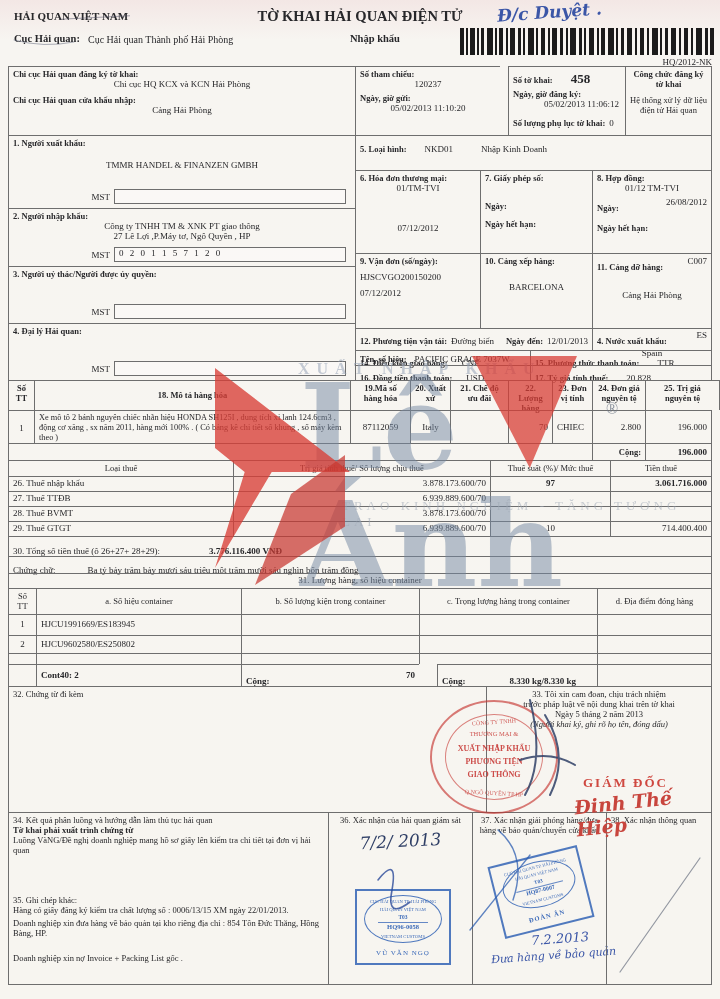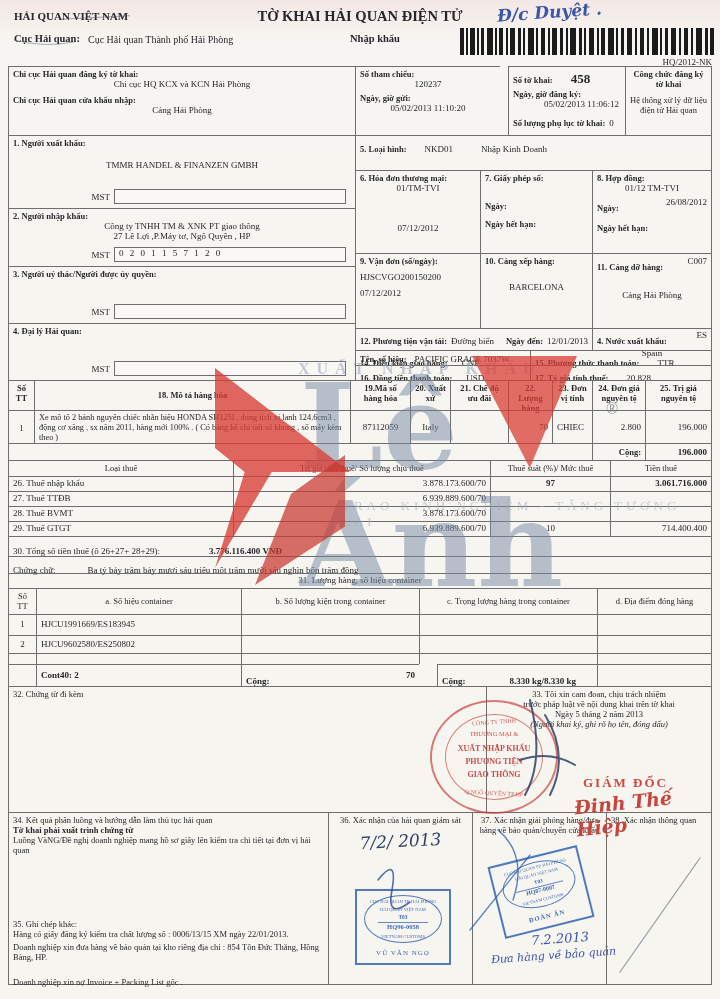--- a/index.html
+++ b/index.html
@@ -212,21 +212,21 @@
   </div>
 
   <div class="bx lbl c" style="left:8px;   top:380px; width:26px;  height:30px;">Số TT</div>
   <div class="bx lbl c" style="left:34px;  top:380px; width:316px; height:30px; padding-top:9px;">18. Mô tả hàng hóa</div>
   <div class="bx lbl c" style="left:350px; top:380px; width:60px;  height:30px;">19.Mã số hàng hóa</div>
   <div class="bx lbl c" style="left:410px; top:380px; width:40px;  height:30px;">20. Xuất xứ</div>
   <div class="bx lbl c" style="left:450px; top:380px; width:58px;  height:30px;">21. Chế độ ưu đãi</div>
   <div class="bx lbl c" style="left:508px; top:380px; width:44px;  height:30px;">22. Lượng hàng</div>
   <div class="bx lbl c" style="left:552px; top:380px; width:40px;  height:30px;">23. Đơn vị tính</div>
   <div class="bx lbl c" style="left:592px; top:380px; width:53px;  height:30px;">24. Đơn giá nguyên tệ</div>
-  <div class="bx lbl c bR" style="left:645px; top:380px; width:67px; height:30px;">25. Trị giá nguyên tệ</div>
+  <div class="bx lbl c bR" style="left:645px; top:380px; width:75px; height:30px;">25. Trị giá nguyên tệ</div>
 
   <div class="bx val c" style="left:8px;   top:410px; width:26px;  height:33px; padding-top:12px;">1</div>
   <div class="bx" style="left:34px; top:410px; width:316px; height:33px; font-size:8.3px; line-height:10px;">Xe mô tô 2 bánh nguyên chiếc nhãn hiệu HONDA SH125I , dung tích xi lanh 124.6cm3 , động cơ xăng , sx năm 2011, hàng mới 100% . ( Có bảng kê chi tiết số khung , số máy kèm theo )</div>
   <div class="bx val c" style="left:350px; top:410px; width:60px;  height:33px; padding-top:11px;">87112059</div>
   <div class="bx val c" style="left:410px; top:410px; width:40px;  height:33px; padding-top:11px;">Italy</div>
   <div class="bx val c" style="left:450px; top:410px; width:58px;  height:33px;"></div>
   <div class="bx val r" style="left:508px; top:410px; width:44px;  height:33px; padding-top:11px;">70</div>
   <div class="bx val" style="left:552px; top:410px; width:40px;  height:33px; padding-top:11px;">CHIEC</div>
   <div class="bx val r" style="left:592px; top:410px; width:53px;  height:33px; padding-top:11px;">2.800</div>
   <div class="bx val r bR" style="left:645px; top:410px; width:67px; height:33px; padding-top:11px;">196.000</div>
@@ -325,21 +325,21 @@
     <div class="abs c" style="left:0; right:0; top:68px; font-size:8px; font-weight:bold; color:rgba(198,52,48,.95);">GIAO THÔNG</div>
     <div class="abs c" style="left:0; right:0; top:88px; font-size:6px; color:rgba(198,52,48,.85); transform:rotate(3deg);">Q.NGÔ QUYỀN TP HP</div>
   </div>
   <div class="abs" style="left:583px; top:775px; font-size:13px; font-weight:bold; letter-spacing:2px; color:#cf4840; z-index:21;">GIÁM ĐỐC</div>
   <div class="abs" style="left:575px; top:789px; font-size:19px; font-style:italic; font-weight:bold; color:#c8453d; transform:rotate(-6deg); z-index:21; font-family:'DejaVu Serif', serif;">Đinh Thế Hiệp</div>
 
   <div class="bx bB" style="left:8px; top:812px; width:320px; height:173px;">
     <div class="sm">34. Kết quả phân luồng và hướng dẫn làm thủ tục hải quan</div>
     <div class="sm" style="font-weight:bold;">Tờ khai phải xuất trình chứng từ</div>
     <div class="sm">Luồng VàNG/Đề nghị doanh nghiệp mang hồ sơ giấy lên kiểm tra chi tiết tại đơn vị hải quan</div>
-    <div class="sm" style="margin-top:64px;">35. Ghi chép khác:</div>
+    <div class="sm" style="margin-top:40px;">35. Ghi chép khác:</div>
     <div class="sm">Hàng có giấy đăng ký kiểm tra chất lượng số : 0006/13/15 XM ngày 22/01/2013.</div>
     <div class="sm" style="margin-top:3px;">Doanh nghiệp xin đưa hàng về bảo quản tại kho riêng địa chỉ : 854 Tôn Đức Thắng, Hồng Bàng, HP.</div>
     <div class="sm" style="margin-top:15px;">Doanh nghiệp xin nợ Invoice + Packing List gốc .</div>
   </div>
 
   <div class="bx bB c" style="left:328px; top:812px; width:144px; height:173px;">
     <div class="sm">36. Xác nhận của hải quan giám sát</div>
     <div class="hw" style="font-size:17px; margin-top:6px; transform:rotate(-3deg); color:#2f3f66;">7/2/ 2013</div>
     <div class="stampblue abs" style="left:26px; top:76px; width:96px; height:76px; padding-top:4px;">
       <div class="oval abs" style="left:7px; top:4px; width:78px; height:48px;"></div>

